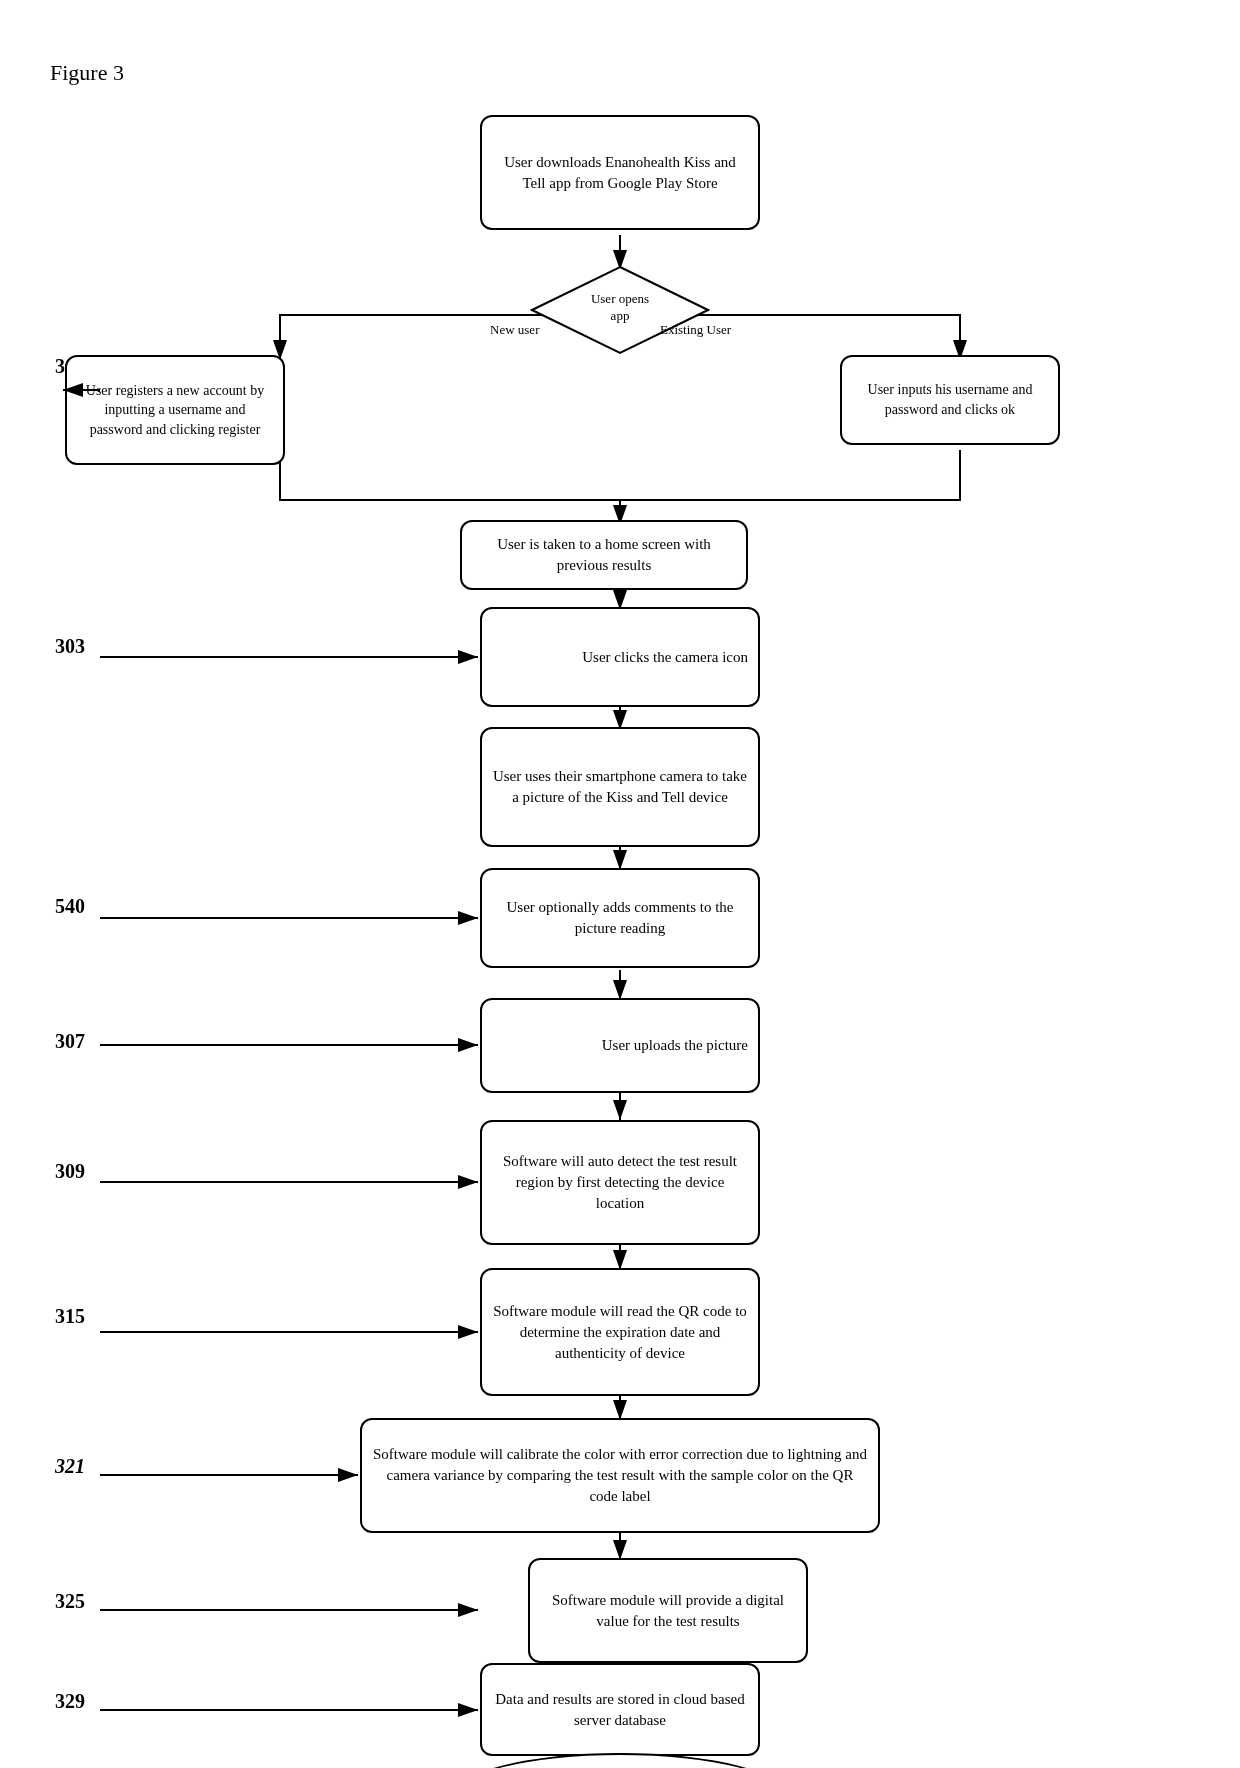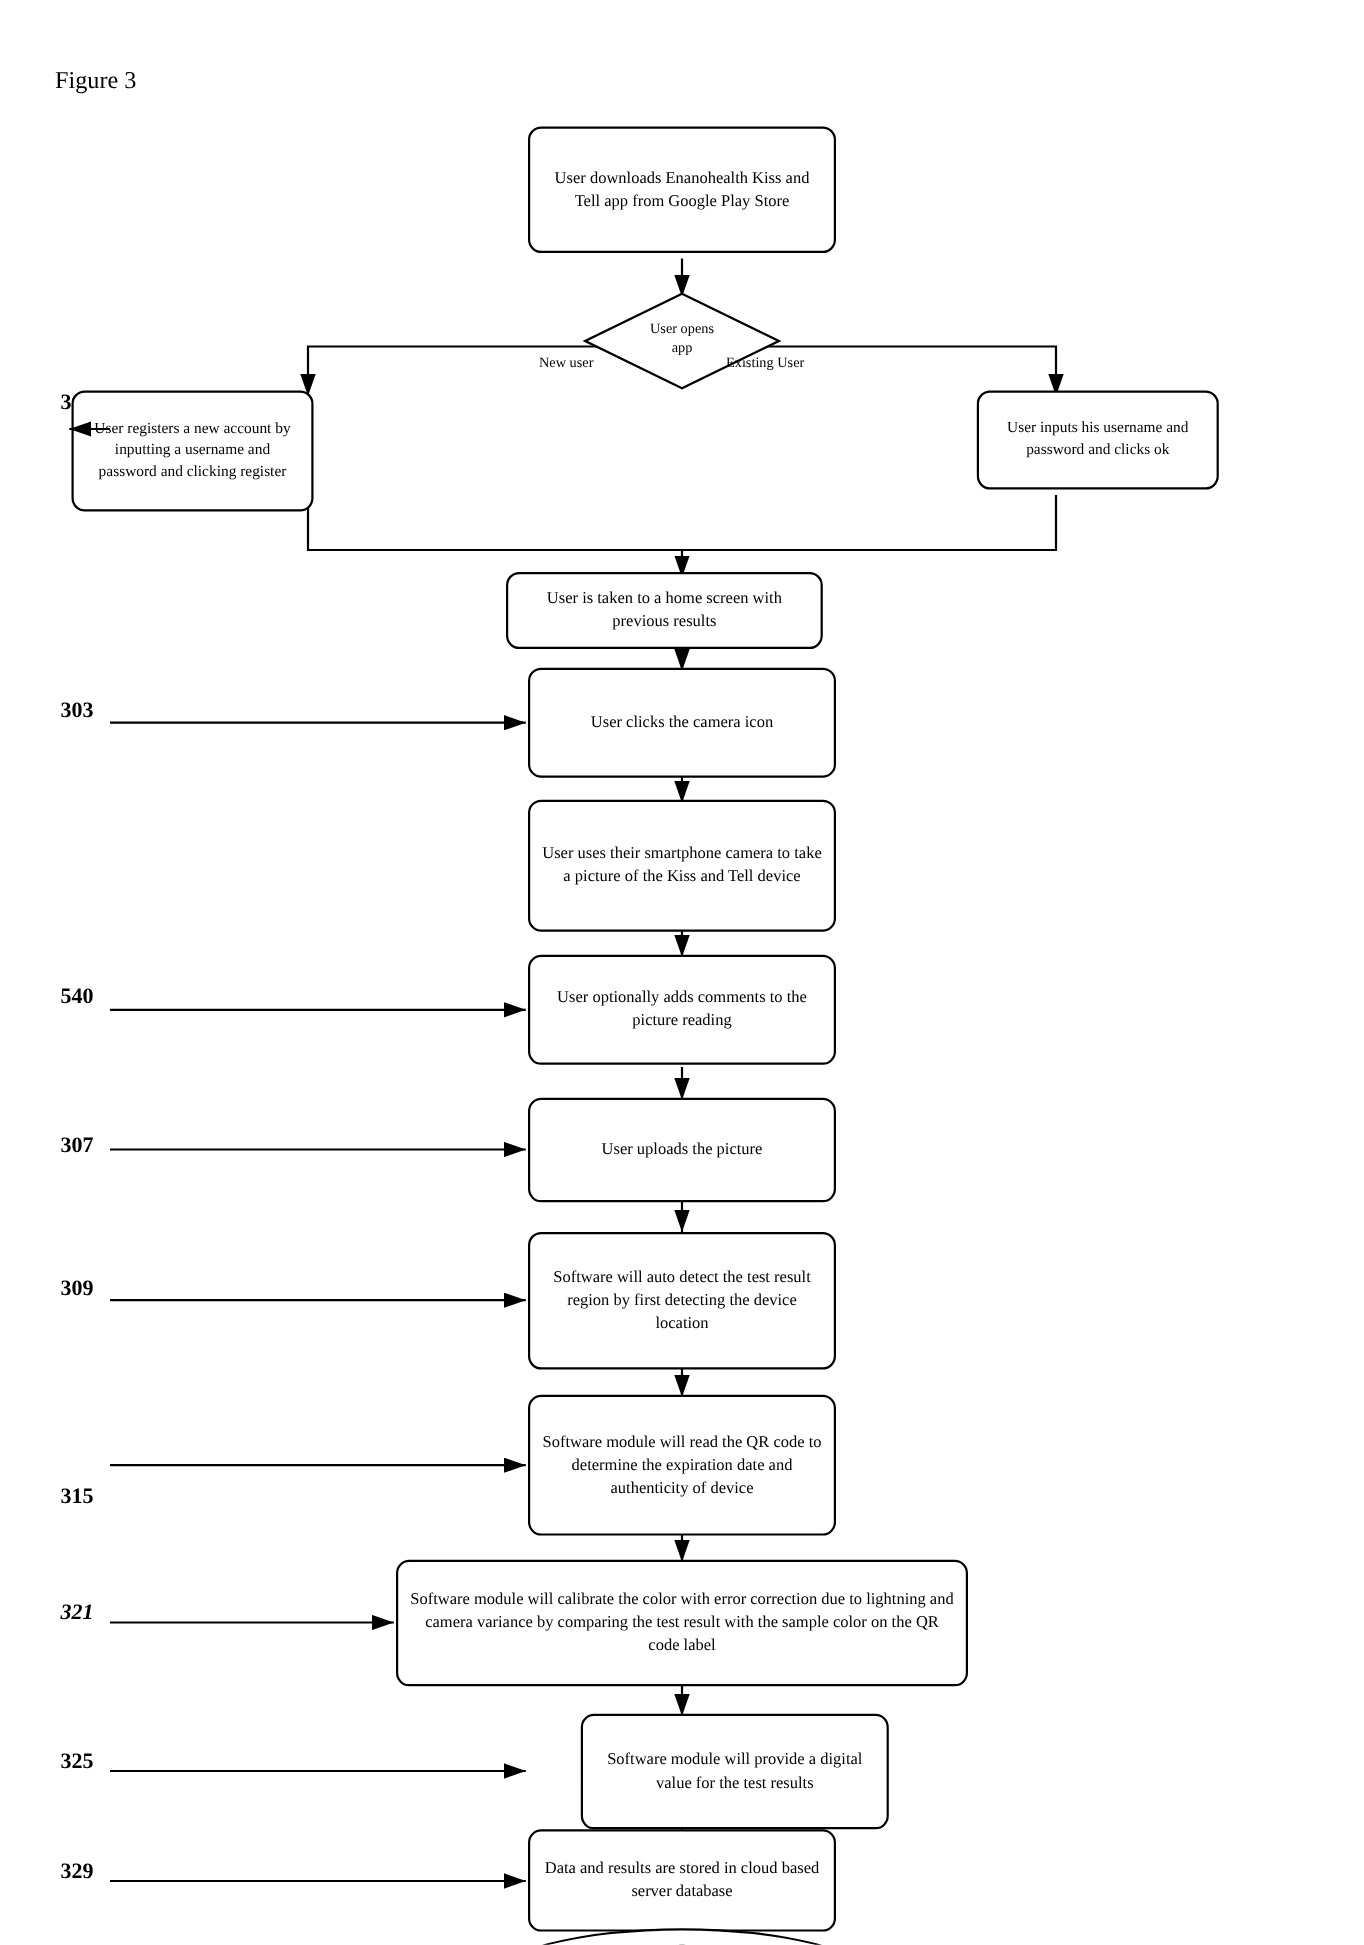--- a/index.html
+++ b/index.html
@@ -31,21 +31,21 @@
     
     .box {
       position: absolute;
       border: 2px solid #000;
       background: #fff;
       text-align: center;
       font-size: 15px;
       line-height: 1.4;
       display: flex;
       align-items: center;
-      justify-content: center;
+      justify-content: flex-end;
       padding: 8px 10px;
     }
 
     .box-rounded {
       border-radius: 12px;
     }
 
     
     .arrow-svg {
       position: absolute;
@@ -125,21 +125,21 @@
 </div>
 
 <div class="step-label" style="left:55px; top:355px;">
   <span>301</span>
 </div>
 
 <div class="box box-rounded" style="left:65px; top:355px; width:220px; min-height:110px;">
   <span style="font-size:14px;">User registers a new account by inputting a username and password and clicking register</span>
 </div>
 
-<div class="box box-rounded" style="left:840px; top:355px; width:220px; min-height:90px;margin-left:48px;">
+<div class="box box-rounded" style="left:840px; top:355px; width:220px; min-height:90px;">
   <span style="font-size:14px;">User inputs his username and password and clicks ok</span>
 </div>
 
 <div class="box box-rounded" style="left:460px; top:520px; width:288px; min-height:70px;">
   <span>User is taken to a home screen with previous results</span>
 </div>
 
 <div class="step-label" style="left:55px; top:635px;">
   <span>303</span>
 </div>
@@ -169,21 +169,21 @@
 </div>
 
 <div class="step-label" style="left:55px; top:1160px;">
   <span>309</span>
 </div>
 
 <div class="box box-rounded" style="left:480px; top:1120px; width:280px; min-height:125px;">
   <span>Software will auto detect the test result region by first detecting the device location</span>
 </div>
 
-<div class="step-label" style="left:55px; top:1305px;margin-top:44px;">
+<div class="step-label" style="left:55px; top:1305px;">
   <span>315</span>
 </div>
 
 <div class="box box-rounded" style="left:480px; top:1268px; width:280px; min-height:128px;">
   <span>Software module will read the QR code to determine the expiration date and authenticity of device</span>
 </div>
 
 <div class="step-label" style="left:55px; top:1455px;font-style:italic;">
   <span>321</span>
 </div>

